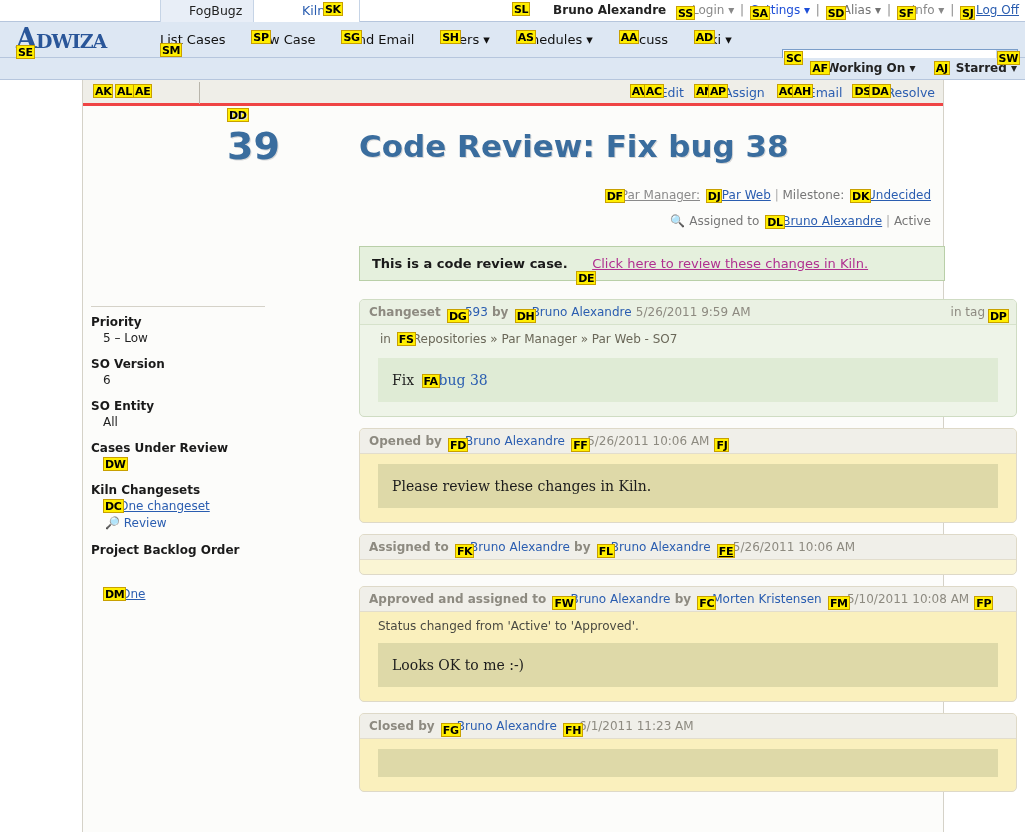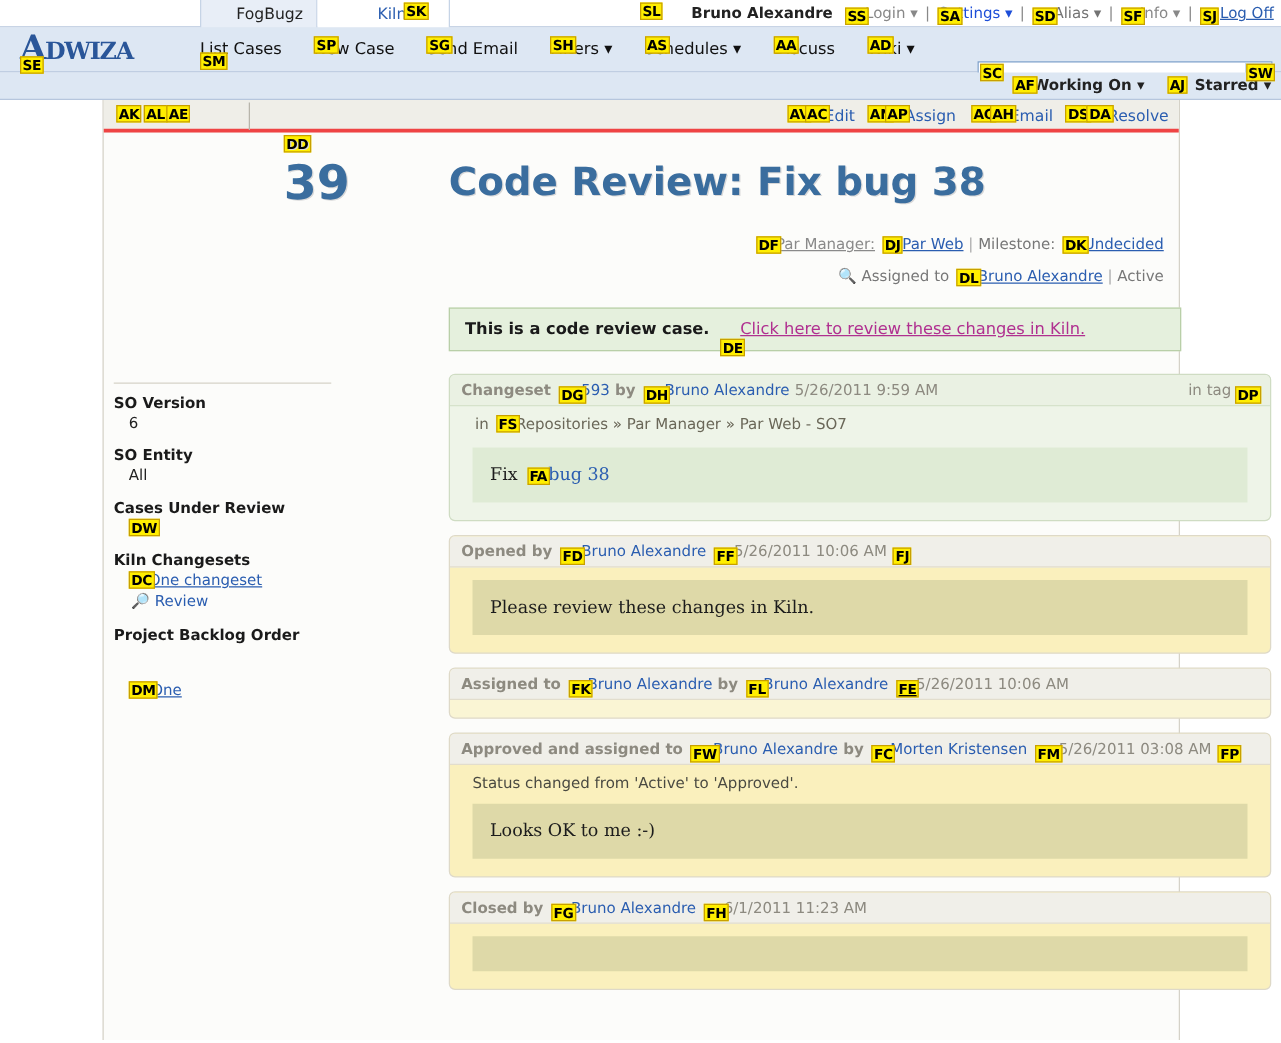--- a/index.html
+++ b/index.html
@@ -441,20 +441,24 @@
           <span class="hint" style="left:-10px;top:4px;">DS</span>
           <span class="hint" style="left:7px;top:4px;">DA</span>
           <span style="padding-left:24px;">Resolve</span>
         </span>
       </div>
     </div>
 
     <div id="sidebar">
       <div class="hr"></div>
 
+      <div class="side-grp">
+        <div class="side-label">Priority</div>
+        <div class="side-val">5 – Low</div>
+      </div>
 
       <div class="side-grp">
         <div class="side-label">SO Version</div>
         <div class="side-val">6</div>
       </div>
 
       <div class="side-grp">
         <div class="side-label">SO Entity</div>
         <div class="side-val">All</div>
       </div>
@@ -619,21 +623,21 @@
               <span class="hint" style="left:2px;top:4px;">FW</span>
               <a href="#" style="padding-left:20px;">Bruno Alexandre</a>
             </span>
             <span>by</span>
             <span style="position:relative;">
               <span class="hint" style="left:2px;top:4px;">FC</span>
               <a href="#" style="padding-left:17px;">Morten Kristensen</a>
             </span>
             <span style="position:relative;">
               <span class="hint" style="left:2px;top:4px;">FM</span>
-              <span class="ts" style="padding-left:21px;">5/26/2011 03:08 AM</span>
+              <span class="ts" style="padding-left:21px;">5/10/2011 10:08 AM</span>
             </span>
             <span style="position:relative;">
               <span class="hint" style="left:5px;top:4px;">FP</span>
               <span style="padding-left:20px;"></span>
             </span>
           </div>
           <div class="ev-status">Status changed from 'Active' to 'Approved'.</div>
           <div class="ev-body">Looks OK to me :-)</div>
         </div>
 

